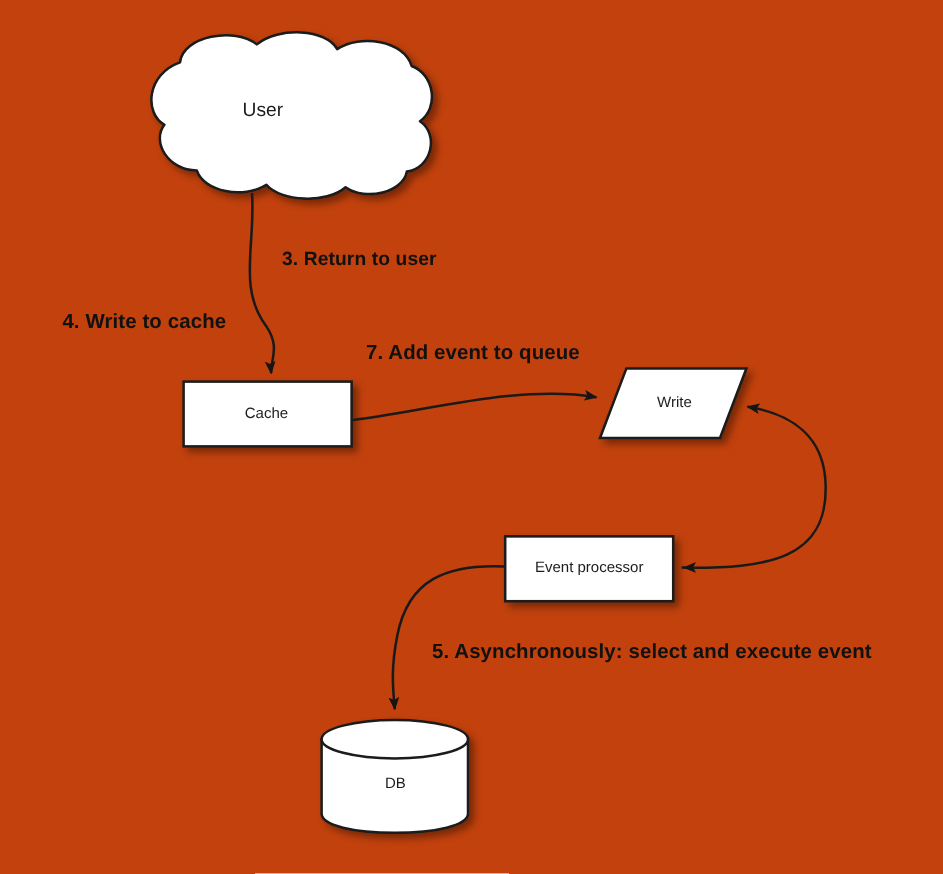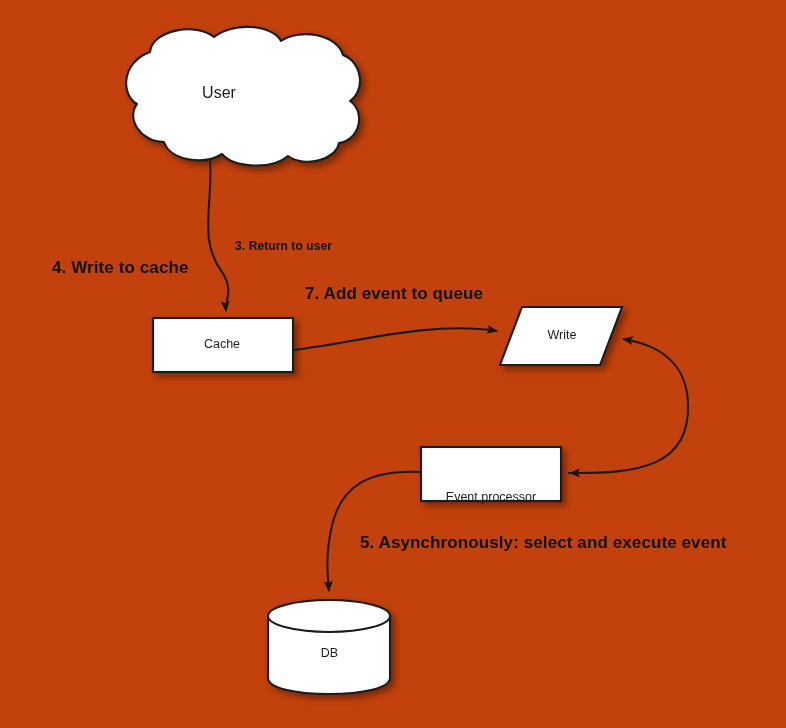--- a/index.html
+++ b/index.html
@@ -37,26 +37,26 @@
   .edge-label {
     position: absolute;
     white-space: nowrap;
     color: #111111;
     font-weight: 600;
     letter-spacing: 0.1px;
   }
   #label-user   { left: 160px; top: 84px;  width: 118px; font-size: 16px; }
   #label-cache  { left: 152px; top: 337px; width: 140px; font-size: 12.5px; }
   #label-queue  { left: 512px; top: 328px; width: 100px; font-size: 12.5px; }
-  #label-eventproc { left: 421px; top: 466px; width: 140px; font-size: 12.5px; margin-top: 24px; }
+  #label-eventproc { left: 421px; top: 466px; width: 140px; font-size: 12.5px; }
   #label-db     { left: 268px; top: 646px; width: 123px; font-size: 12.5px; }
 
   #label-step1 { left: 52px;  top: 258px; font-size: 17px; }
   #label-step2 { left: 305px; top: 284px; font-size: 17px; }
-  #label-step3 { left: 235px; top: 239px; font-size: 12px; }
+  #label-step3 { left: 235px; top: 208px; font-size: 16px; }
   #label-step4 { left: 360px; top: 533px; font-size: 17px; }
 </style>
 </head>
 <body>
 
 <div id="diagram-canvas">
 
   <svg id="diagram-svg" viewBox="0 0 786 728" xmlns="http://www.w3.org/2000/svg">
     <defs>
       <filter id="softshadow" x="-30%" y="-30%" width="180%" height="180%">

